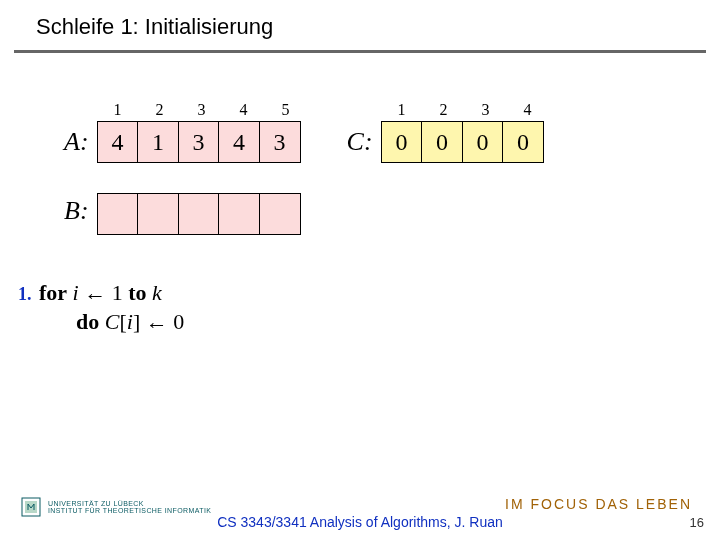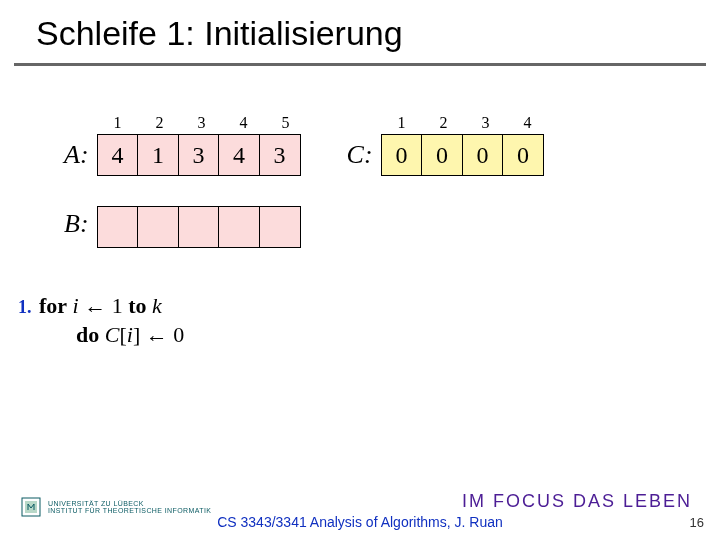--- a/index.html
+++ b/index.html
@@ -5,21 +5,21 @@
   * { box-sizing: border-box; margin: 0; padding: 0; }
   body {
     width: 720px;
     height: 540px;
     background: #ffffff;
     font-family: Arial, Helvetica, sans-serif;
     position: relative;
     overflow: hidden;
   }
   .title {
-    font-size: 34px;
+    font-size: 22px;
     color: #000;
     padding: 14px 0 8px 36px;
     font-weight: normal;
   }
   .title-underline {
     height: 3px;
     background: #666;
     margin: 2px 14px 0 14px;
   }
   .arrays-container {
@@ -103,23 +103,23 @@
   .footer-uni {
     font-size: 7px;
     letter-spacing: 0.4px;
     line-height: 1.05;
     color: #0b5b63;
   }
   .footer-tagline {
     position: absolute;
     right: 28px;
     bottom: 28px;
-    font-size: 18px;
+    font-size: 14px;
     letter-spacing: 2px;
-    color: #4c1d95;
+    color: #a16207;
     font-weight: 500;
   }
   .page-number {
     position: absolute;
     right: 16px;
     bottom: 10px;
     font-size: 13px;
     color: #333;
   }
   .attribution {

